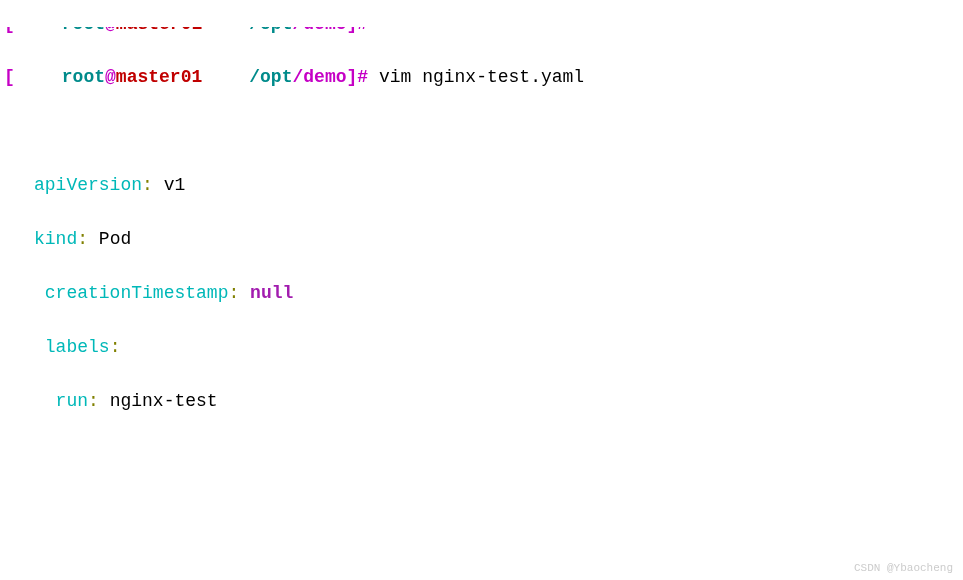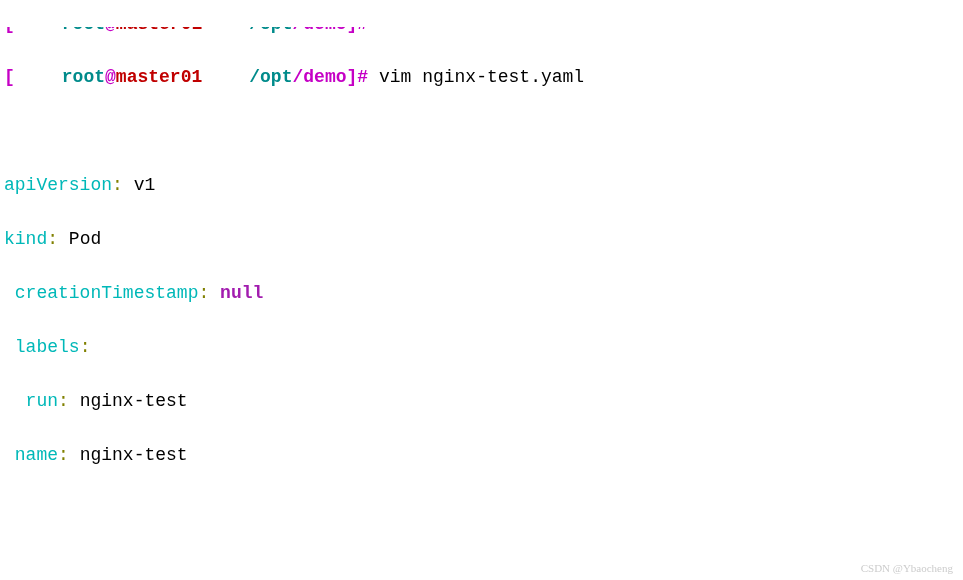--- a/index.html
+++ b/index.html
@@ -12,32 +12,32 @@
       width: 963px;
       height: 580px;
       overflow: hidden;
       position: relative;
     }
     .terminal {
       white-space: pre;
       padding: 0 4px;
     }
     .black { color: #000000; }
-    .cyan { color: #00b8b8; }
+    .cyan { color: #00b8b8; margin-left: 30px; }
     .teal { color: #008b8b; margin-left: 47px; }
     .magenta { color: #c500c5; font-weight: bold; }
     .red { color: #c00000; }
     .olive { color: #808000; }
     .darkred { color: #a21caf; }
     .bold { font-weight: bold; }
     .watermark {
       position: absolute;
       bottom: 4px;
       right: 10px;
-      font-family: Liberation Serif, serif;
+      font-family: Liberation Mono, monospace;
       font-size: 11px;
       color: #cccccc;
     }
     .top-partial {
       overflow: hidden;
       height: 10px;
     }
     .top-partial .inner {
       margin-top: -16px;
     }
@@ -47,21 +47,20 @@
 
 <div class="terminal">
 <div class="top-partial"><div class="inner"><span class="magenta bold">[</span><span class="teal bold">root</span><span class="magenta bold">@</span><span class="red bold">master01</span><span class="teal bold">/opt</span><span class="magenta bold">/demo</span><span class="magenta bold">]</span><span class="magenta bold">#</span></div></div>
 <div><span class="magenta bold">[</span><span class="teal bold">root</span><span class="magenta bold">@</span><span class="red bold">master01</span><span class="teal bold">/opt</span><span class="magenta bold">/demo</span><span class="magenta bold">]</span><span class="magenta bold">#</span><span class="black"> vim nginx-test.yaml</span></div>
 <div>&nbsp;</div>
 <div><span class="cyan">apiVersion</span><span class="olive">:</span><span class="black"> </span><span class="black">v1</span></div>
 <div><span class="cyan">kind</span><span class="olive">:</span><span class="black"> </span><span class="black">Pod</span></div>
 <div><span class="black"> </span><span class="cyan">creationTimestamp</span><span class="olive">:</span><span class="black"> </span><span class="darkred bold">null</span></div>
 <div><span class="black"> </span><span class="cyan">labels</span><span class="olive">:</span></div>
 <div><span class="black">  </span><span class="cyan">run</span><span class="olive">:</span><span class="black"> </span><span class="black">nginx-test</span></div>
-<div><span class="black"> </span><span class="cyan">name</span><span class="olive">:</span><span class="black"> </span><span class="black">nginx-test</span></div>
 
 
 
 
 
 
 
 
 
 

